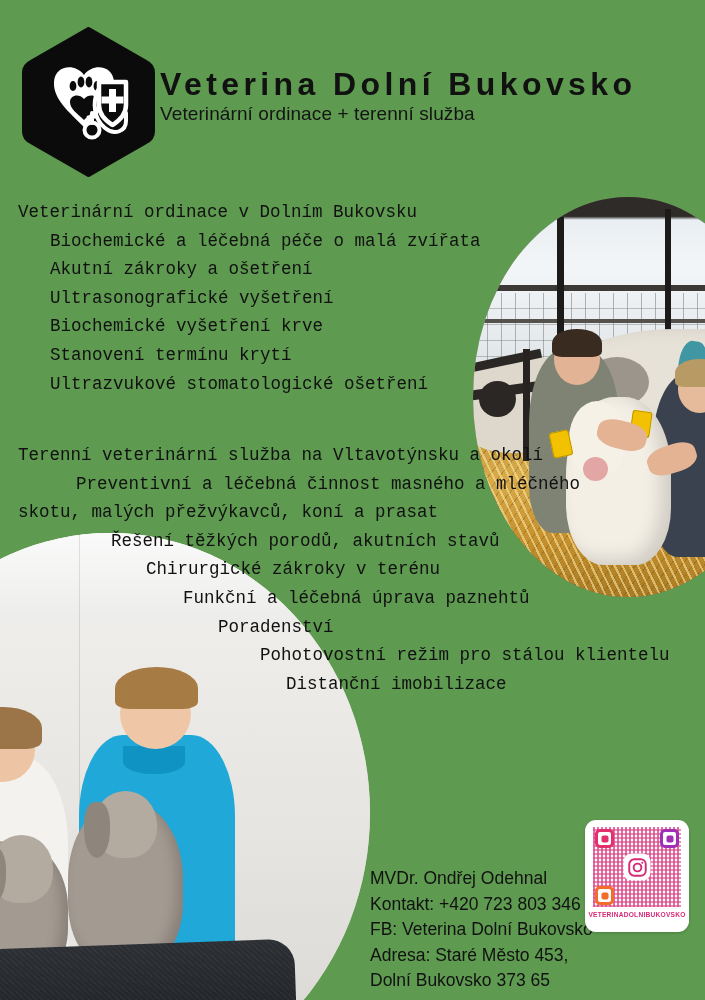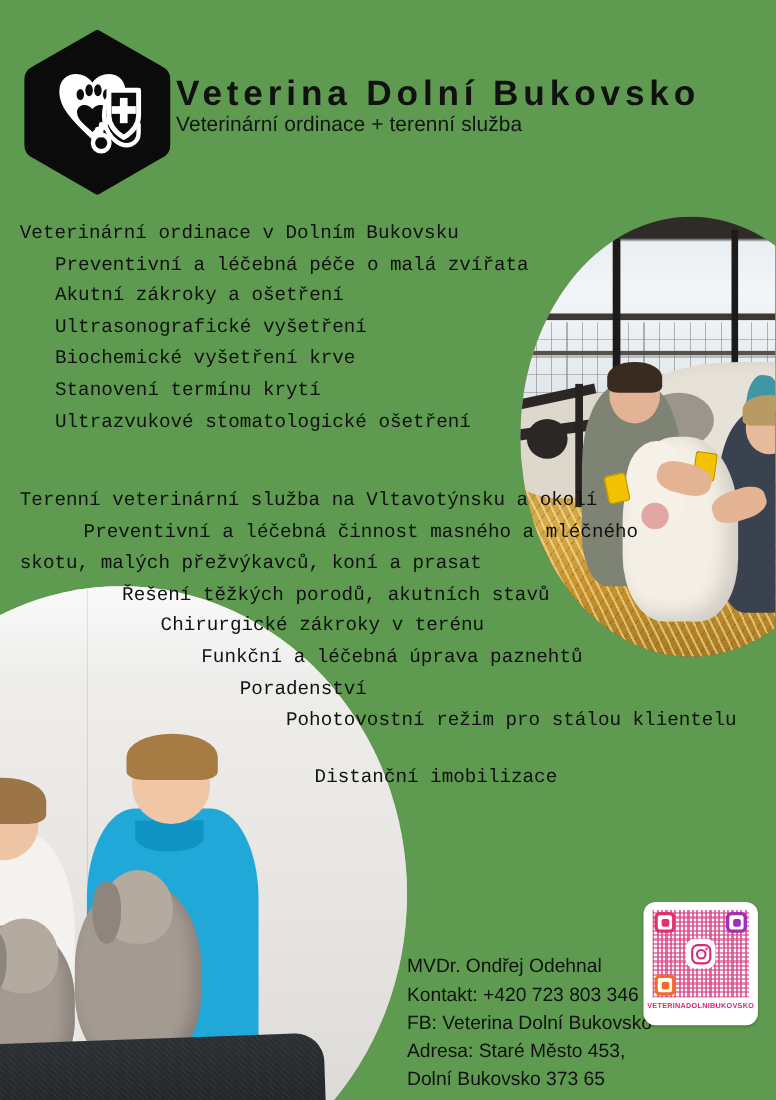--- a/index.html
+++ b/index.html
@@ -162,21 +162,21 @@
     font-family:Liberation Mono, monospace;
   }
   .i1{margin-left:32px;}
   .i0{margin-left:0;}
   .i2{margin-left:58px;}
   .i3{margin-left:93px;}
   .i4{margin-left:128px;}
   .i5{margin-left:165px;}
   .i6{margin-left:200px;}
   .i7{margin-left:242px;}
-  .i8{margin-left:268px;margin-top:23px;}
+  .i8{margin-left:268px;}
 
   
   .contact{position:absolute;left:370px;top:822px;z-index:7;margin-top:44px;}
   .contact .cl{
     font-size:17.5px;line-height:25.6px;color:#111;white-space:nowrap;
     font-family:"Liberation Sans", sans-serif;
   }
 
   
   .qr-card{
@@ -305,21 +305,21 @@
     </svg>
   </div>
 
   <div class="brand">
     <div class="brand-title">Veterina Dolní Bukovsko</div>
     <div class="brand-sub">Veterinární ordinace + terenní služba</div>
   </div>
 
   <div class="block block-a">
     <div class="ln i0">Veterinární ordinace v Dolním Bukovsku</div>
-    <div class="ln i1">Preventivní a léčebná péče o malá zvířata</div>
+    <div class="ln i1">Biochemické a léčebná péče o malá zvířata</div>
     <div class="ln i1">Akutní zákroky a ošetření</div>
     <div class="ln i1">Ultrasonografické vyšetření</div>
     <div class="ln i1">Biochemické vyšetření krve</div>
     <div class="ln i1">Stanovení termínu krytí</div>
     <div class="ln i1">Ultrazvukové stomatologické ošetření</div>
   </div>
 
   <div class="block block-b">
     <div class="ln i0">Terenní veterinární služba na Vltavotýnsku a okolí</div>
     <div class="ln i2">Preventivní a léčebná činnost masného a mléčného</div>

